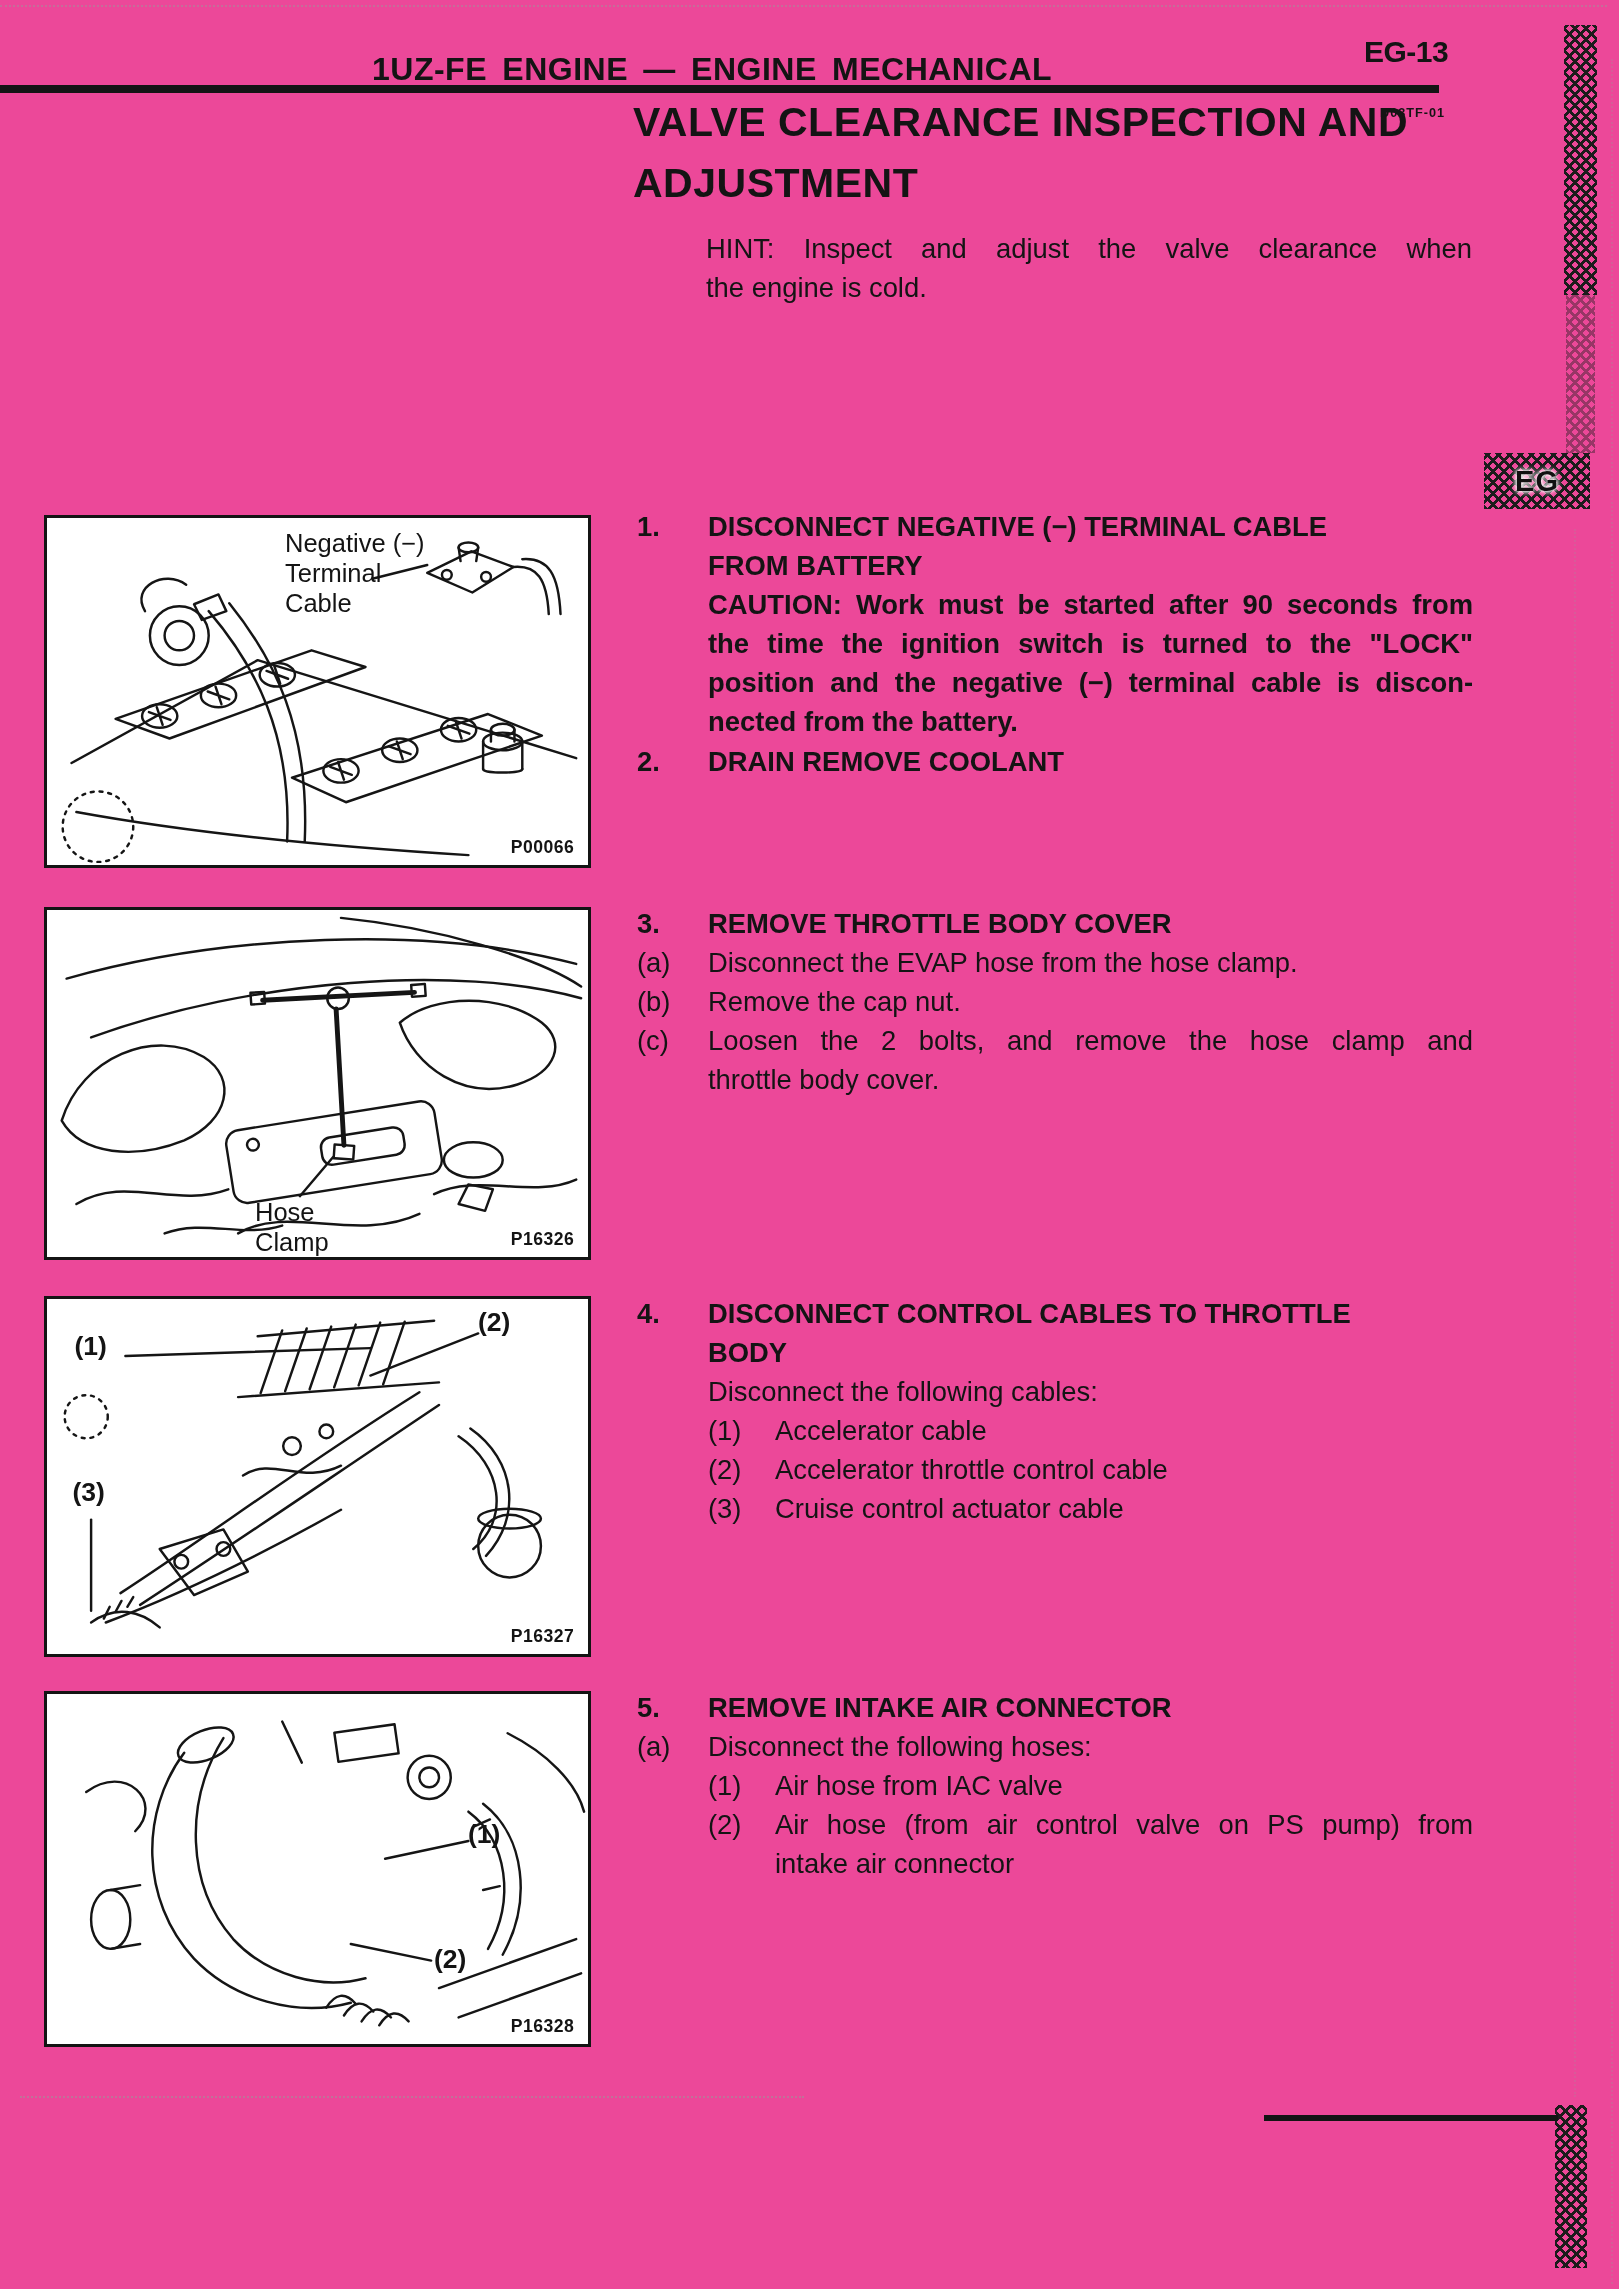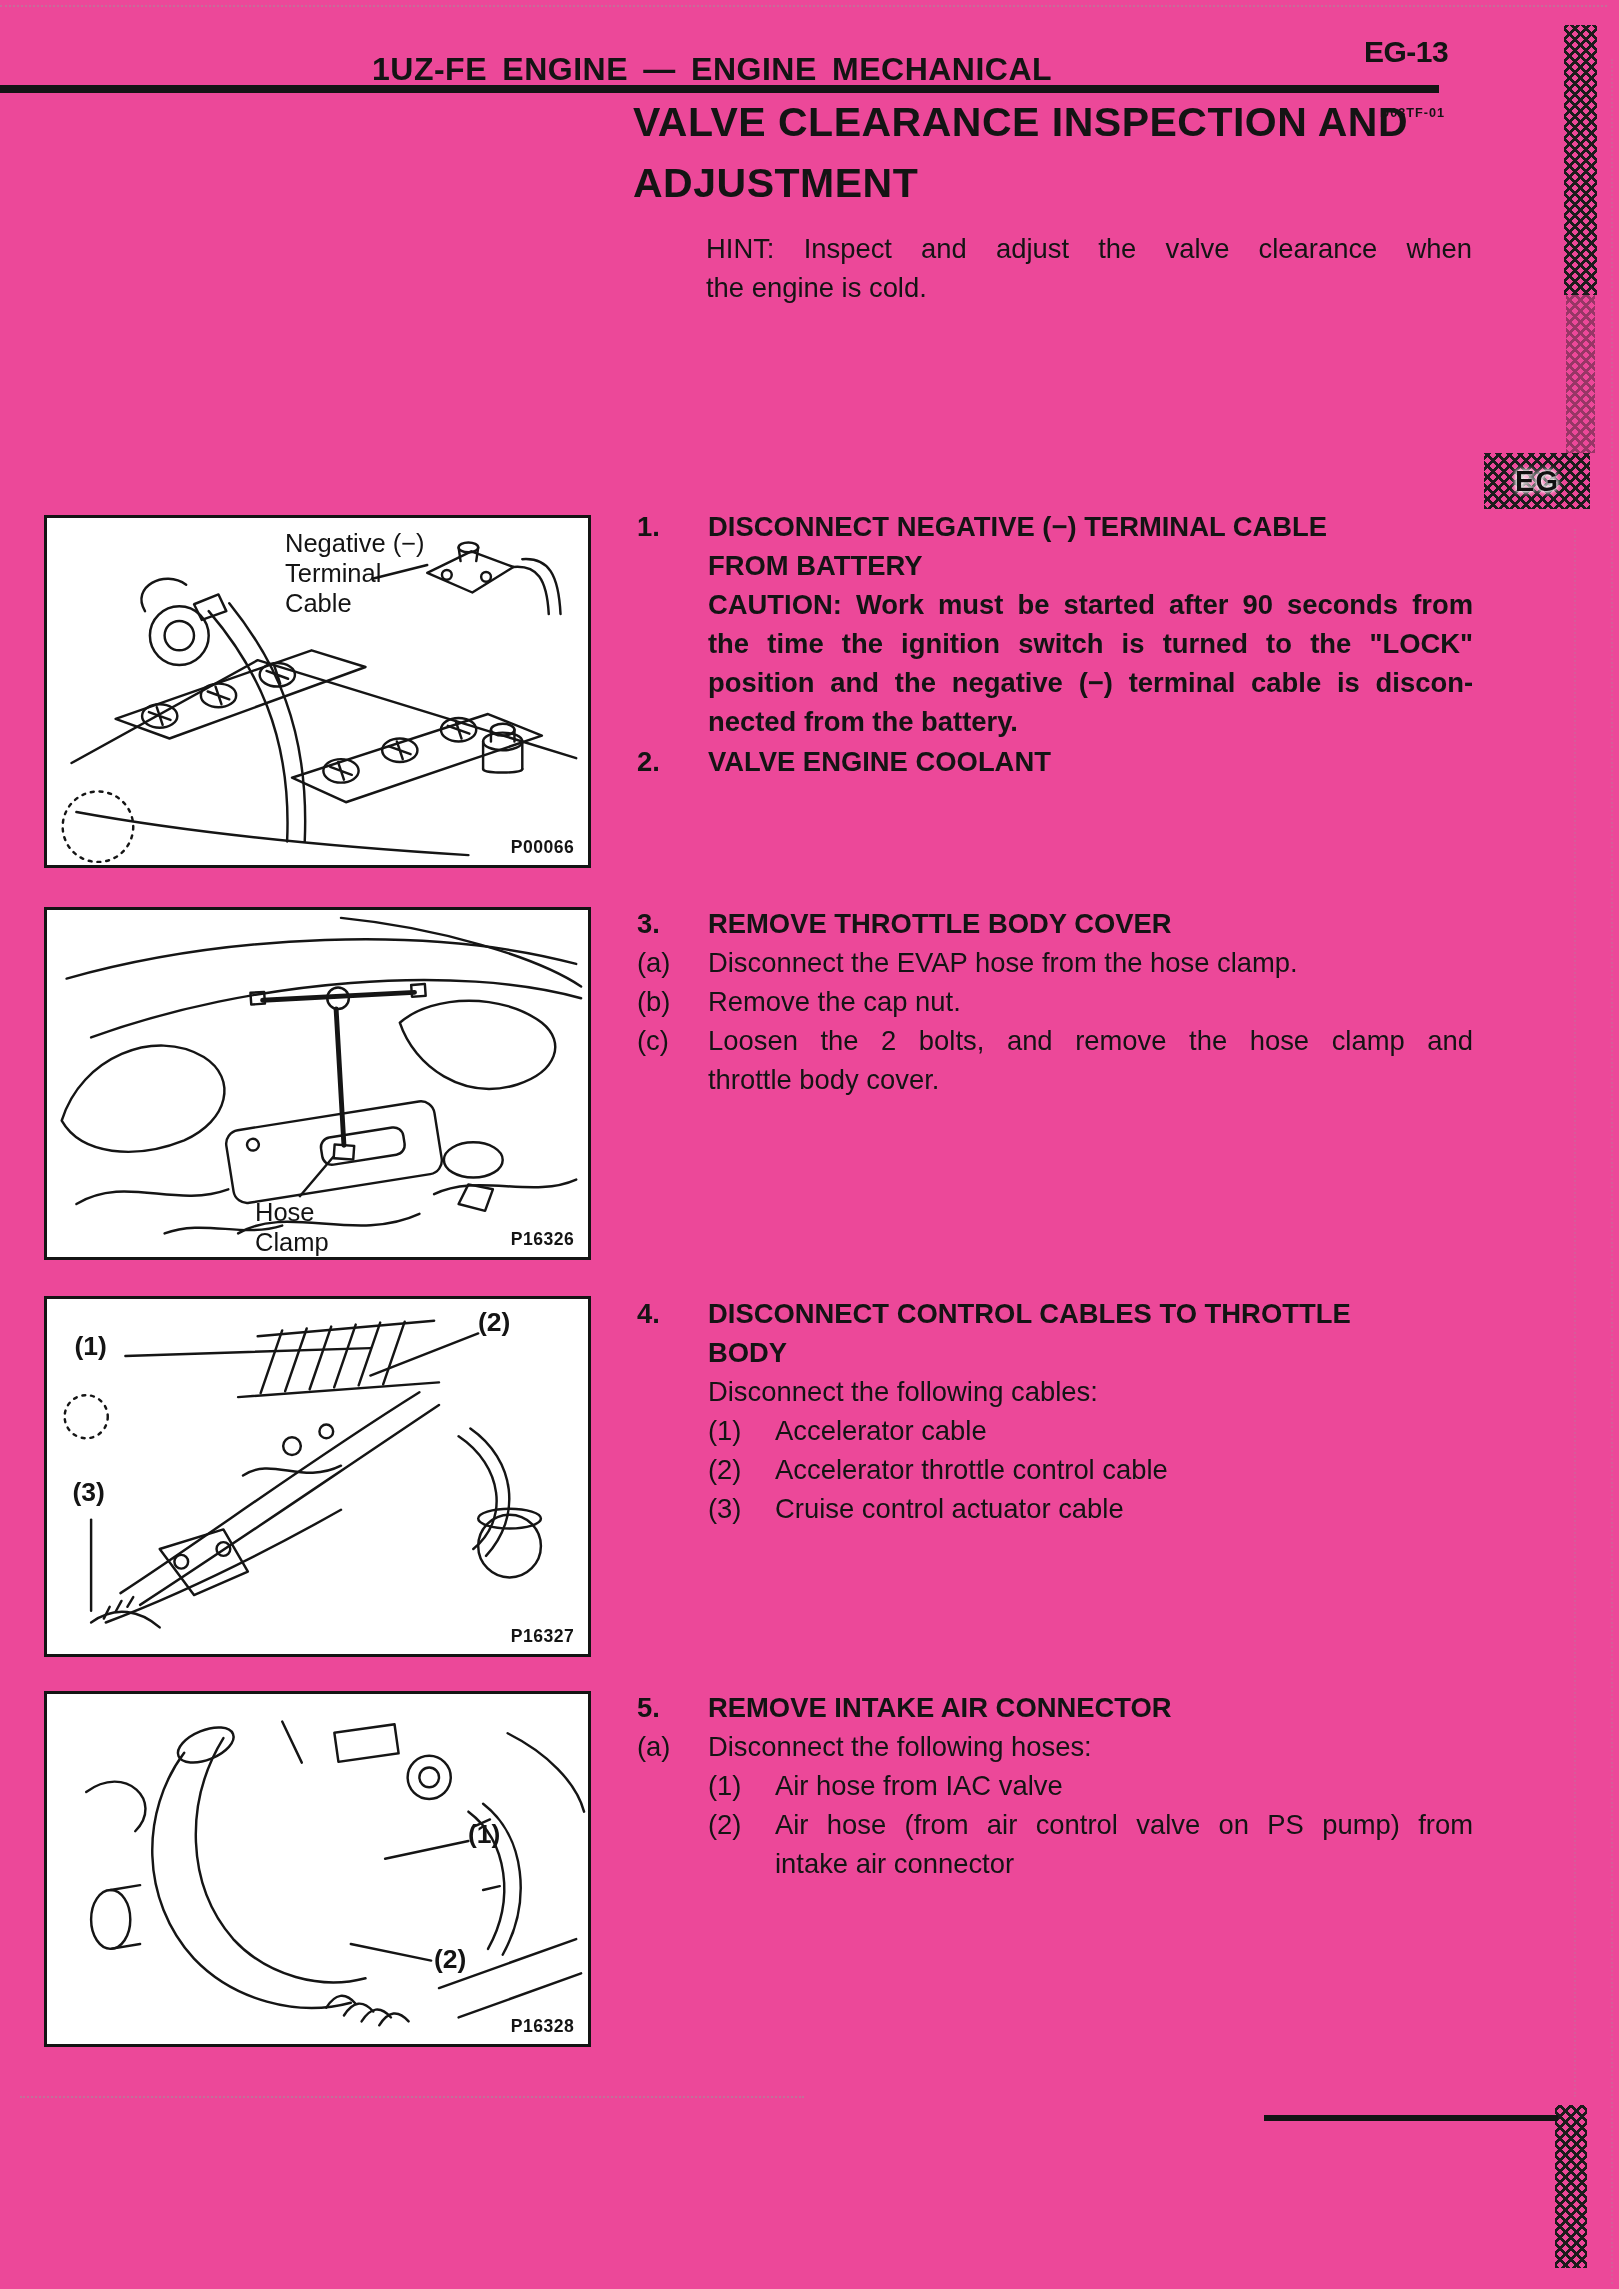--- a/index.html
+++ b/index.html
@@ -281,21 +281,21 @@
     </div>
     <div class="row">
       <span class="n"></span>
       <span class="txt bold w780">nected from the battery.</span>
     </div>
   </div>
 
   <div class="step" style="top:742px;">
     <div class="row">
       <span class="n">2.</span>
-      <span class="txt bold nowrap">VALVE ENGINE COOLANT</span>
+      <span class="txt bold nowrap">DRAIN REMOVE COOLANT</span>
     </div>
   </div>
 
   <div class="step" style="top:904px;">
     <div class="row">
       <span class="n">3.</span>
       <span class="txt bold nowrap">REMOVE THROTTLE BODY COVER</span>
     </div>
     <div class="row">
       <span class="n" style="font-weight:400">(a)</span>

